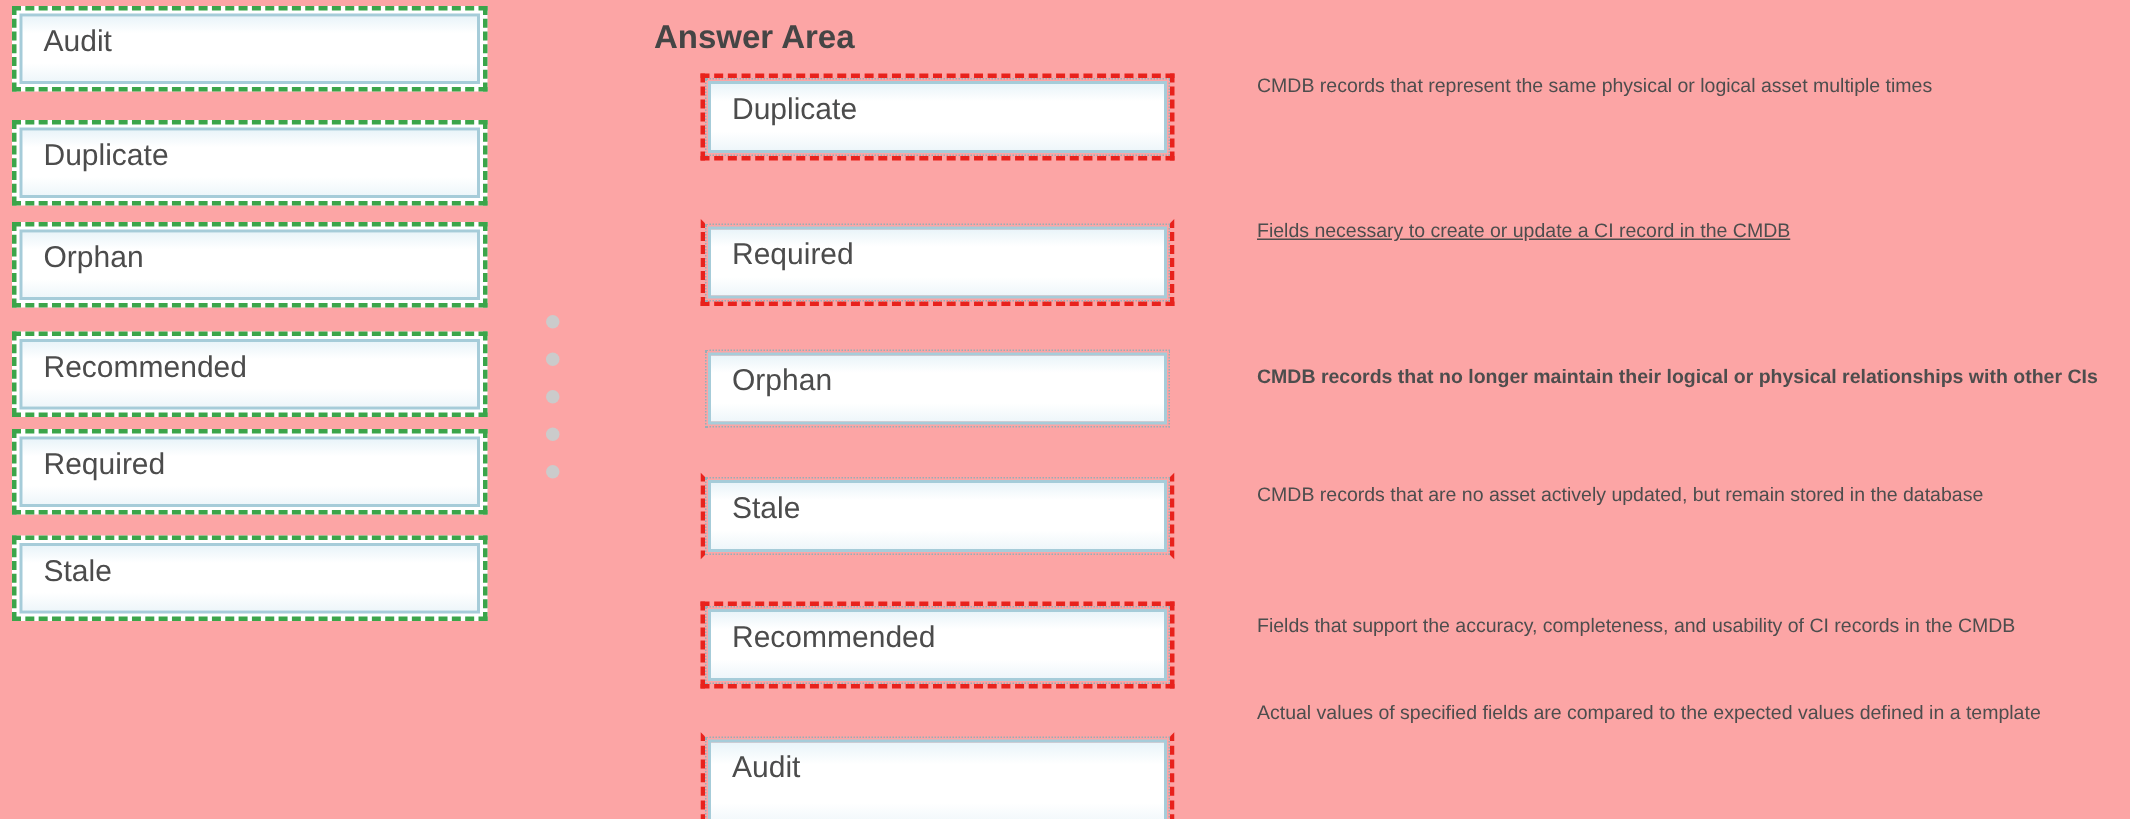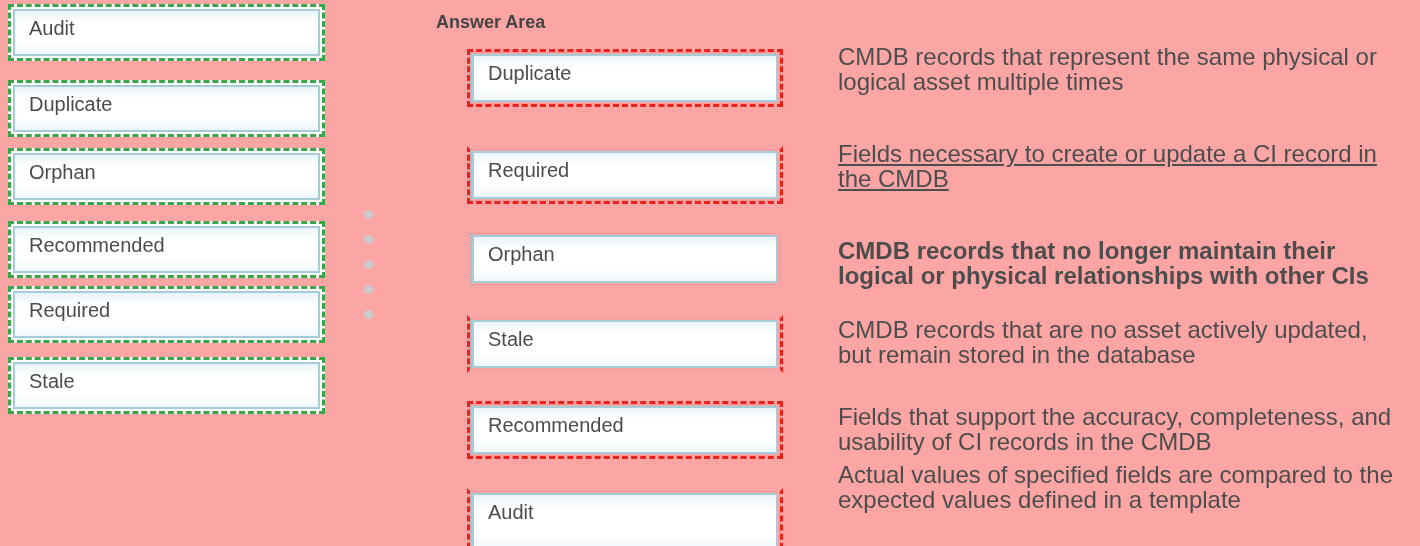--- a/index.html
+++ b/index.html
@@ -61,21 +61,21 @@
     border-radius: 50%;
     background: #cbcbcb;
     margin-bottom: 16px;
   }
 
   
   .answer-title {
     position: absolute;
     left: 436px;
     top: 12px;
-    font-size: 18px;
+    font-size: 22px;
     font-weight: bold;
     color: #454545;
   }
   .slot {
     position: absolute;
     box-sizing: border-box;
     left: 467px;
     width: 316px;
     height: 58px;
     border: 3px dashed transparent;
@@ -97,21 +97,21 @@
 
   .red-full  { border-color: #e8221c; }
   .red-srb   { border-left-color: #e8221c; border-right-color: #e8221c; border-bottom-color: #e8221c; }
   .red-sides { border-left-color: #e8221c; border-right-color: #e8221c; }
 
   
   .desc {
     position: absolute;
     left: 838px;
     width: 568px;
-    font-size: 24px;
+    font-size: 13px;
     line-height: 25px;
     color: #4d4d4d;
   }
   .d1 { top: 44px; }
   .d2 { top: 141px; text-decoration: underline; }
   .d3 { top: 238px; font-weight: bold; }
   .d4 { top: 317px; }
   .d5 { top: 404px; }
   .d6 { top: 462px; }
 </style>

